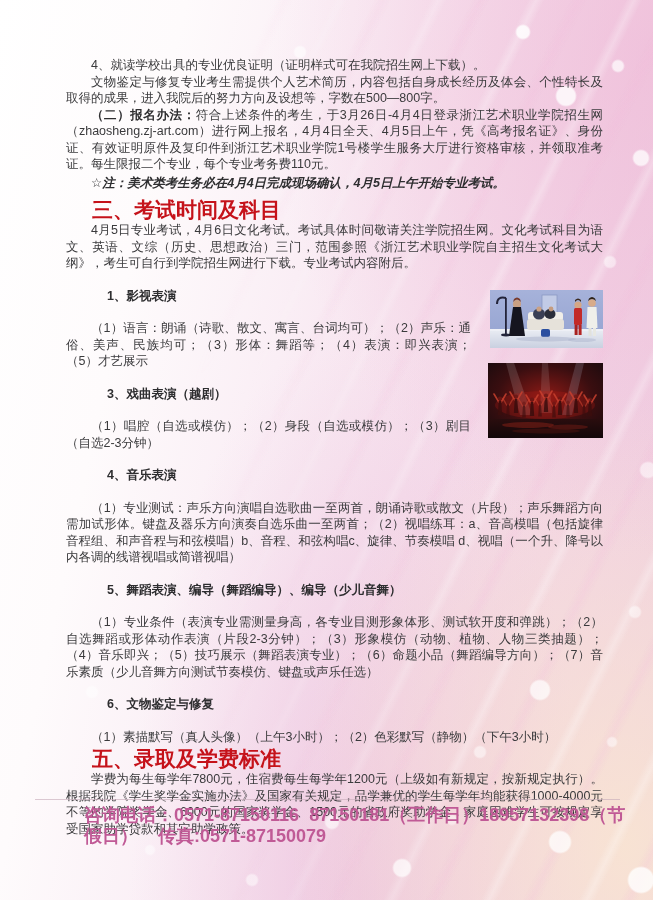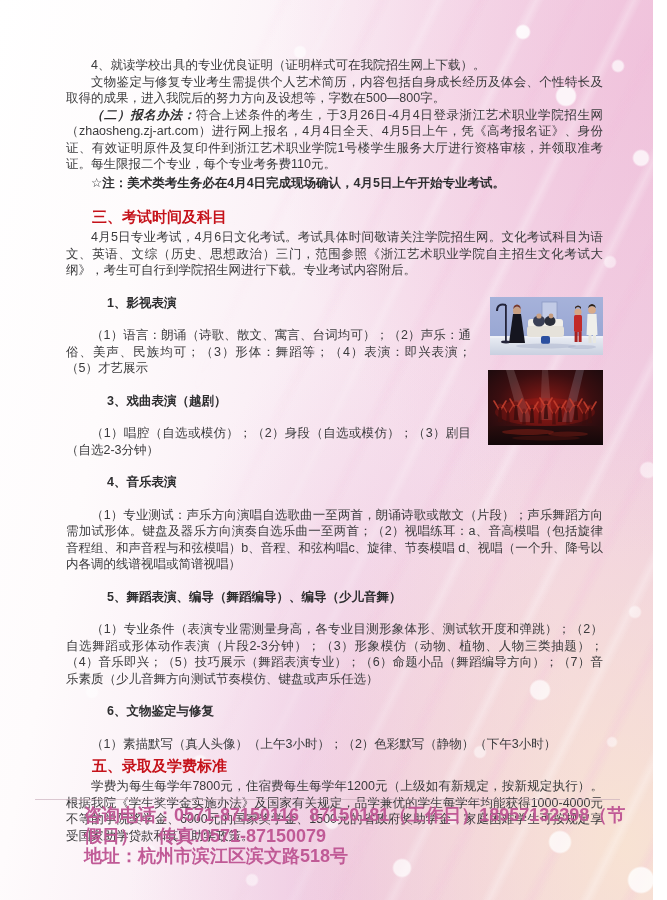--- a/index.html
+++ b/index.html
@@ -35,23 +35,23 @@
     radial-gradient(circle at 560px 842px, rgba(255,255,255,.75) 0 10px, rgba(255,255,255,0) 12px),
     radial-gradient(circle at 641px 880px, rgba(255,255,255,.8) 0 12px, rgba(255,255,255,0) 14px),
     radial-gradient(circle at 480px 752px, rgba(255,255,255,.5) 0 5px, rgba(255,255,255,0) 7px),
     radial-gradient(circle at 252px 880px, rgba(255,255,255,.5) 0 5px, rgba(255,255,255,0) 7px),
     radial-gradient(circle at 150px 850px, rgba(255,255,255,.45) 0 4px, rgba(255,255,255,0) 6px),
     radial-gradient(circle at 452px 820px, rgba(255,255,255,.45) 0 4px, rgba(255,255,255,0) 6px),
     radial-gradient(circle at 612px 742px, rgba(255,255,255,.5) 0 4px, rgba(255,255,255,0) 6px);}
   .content{position:absolute;left:66px;top:57px;width:537px;
     font-size:12.5px;line-height:16.5px;color:#3a3a3c;text-align:justify;}
   .para{margin:0;text-indent:2em;}
-  .para .lead{font-weight:bold;color:#2e2e30;font-style:italic;}
-  .note{font-weight:bold;color:#2e2e30;margin-top:2px;margin-bottom:16px;}
-  .red-heading{font-size:15px;font-weight:bold;color:#c5121a;line-height:19px;
+  .para .lead{font-weight:bold;color:#2e2e30;}
+  .note{font-weight:bold;color:#2e2e30;margin-top:2px;margin-bottom:9px;font-style:italic;}
+  .red-heading{font-size:21px;font-weight:bold;color:#c5121a;line-height:19px;
     margin:4px 0 3px 26px;text-indent:0;}
   .item-title{margin:16px;text-indent:2em;font-weight:bold;color:#2e2e30;}
   .s4-body{overflow:visible;}
   .photos{float:right;width:122px;margin:2px 0 4px 10px;display:flex;flex-direction:column;
     gap:15px;align-items:flex-end;}
   .photo{display:block;}
   .photo svg{display:block;}
   .divider{position:absolute;left:35px;right:33px;top:799px;height:1px;
     background:#c9aebb;opacity:.65;}
   .footer{position:absolute;left:84px;top:805px;width:545px;
@@ -186,15 +186,14 @@
 
     <h3 class="red-heading">五、录取及学费标准</h3>
     <p class="para">学费为每生每学年7800元，住宿费每生每学年1200元（上级如有新规定，按新规定执行）。根据我院《学生奖学金实施办法》及国家有关规定，品学兼优的学生每学年均能获得1000-4000元不等的学院奖学金、6000元的国家奖学金、1500元的省政府奖助学金，家庭困难学生可按规定享受国家助学贷款和其它助学政策。</p>
 
   </div>
 
   <div class="divider"></div>
 
   <div class="footer">
     <p>咨询电话：0571-87150116  87150181（工作日）18957132398（节假日）    传真:0571-87150079</p>
-    <p>地址：杭州市滨江区滨文路518号</p>
   </div>
 </div>
 
 </body></html>

